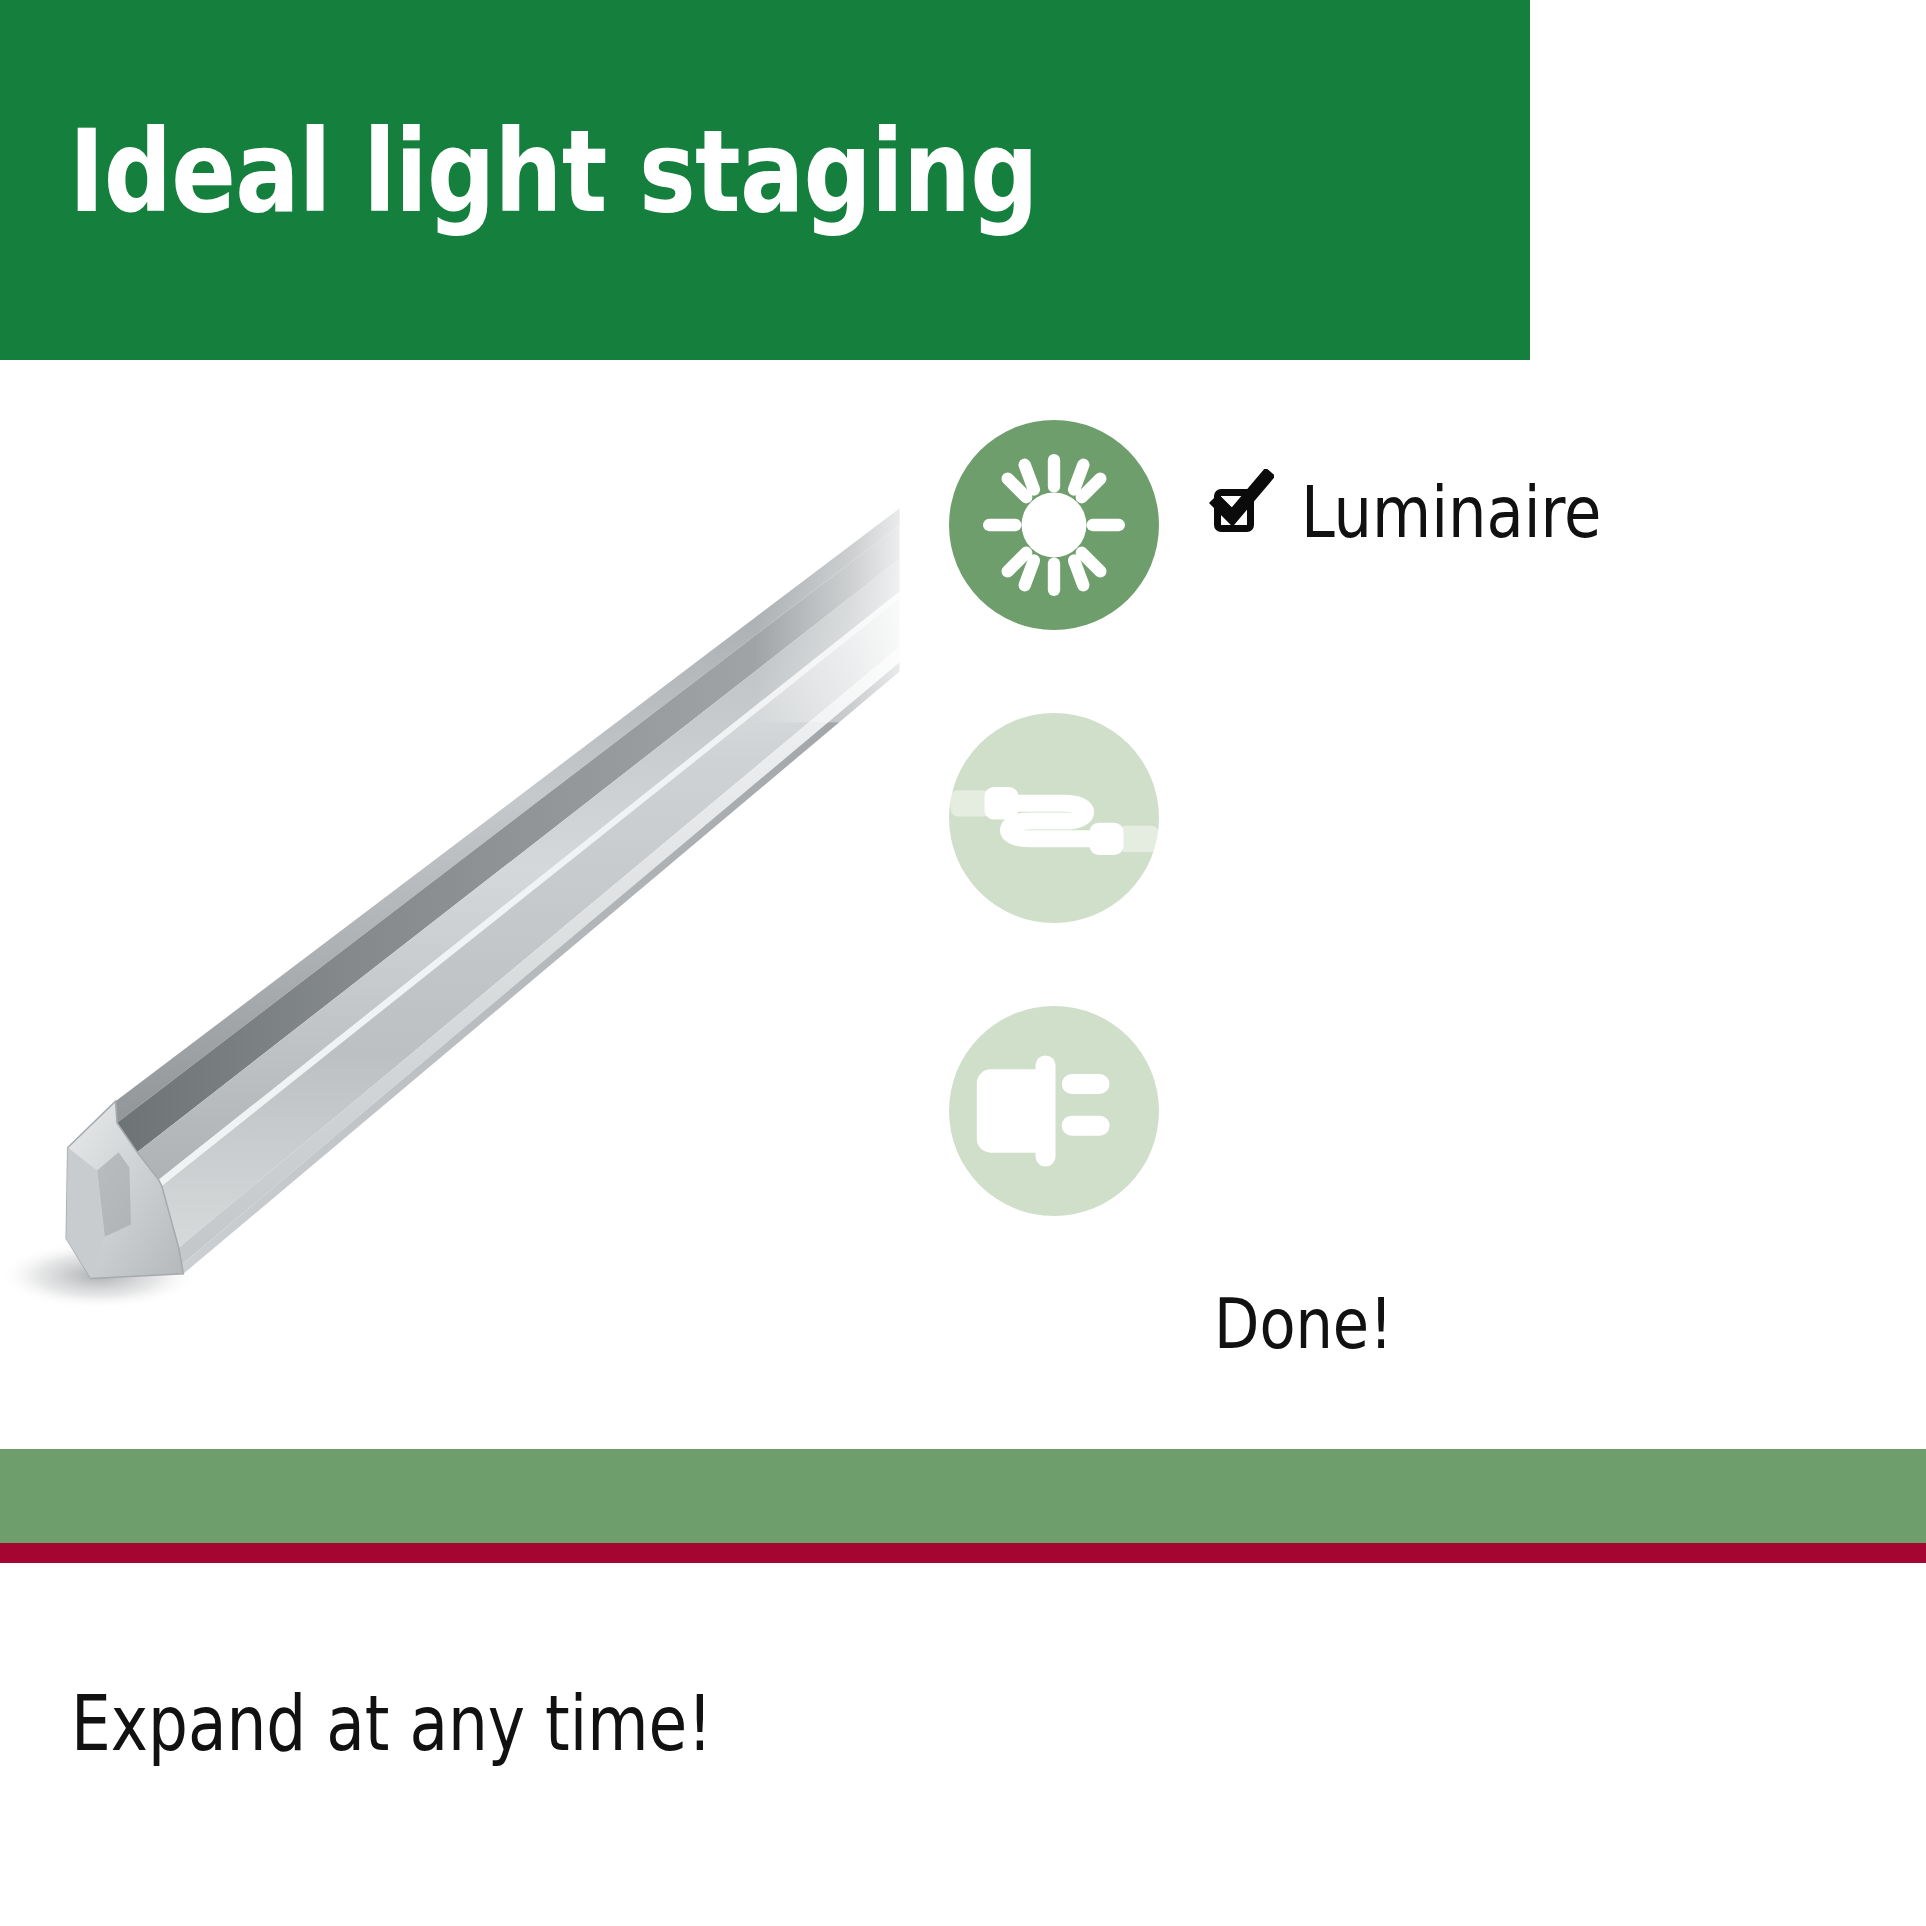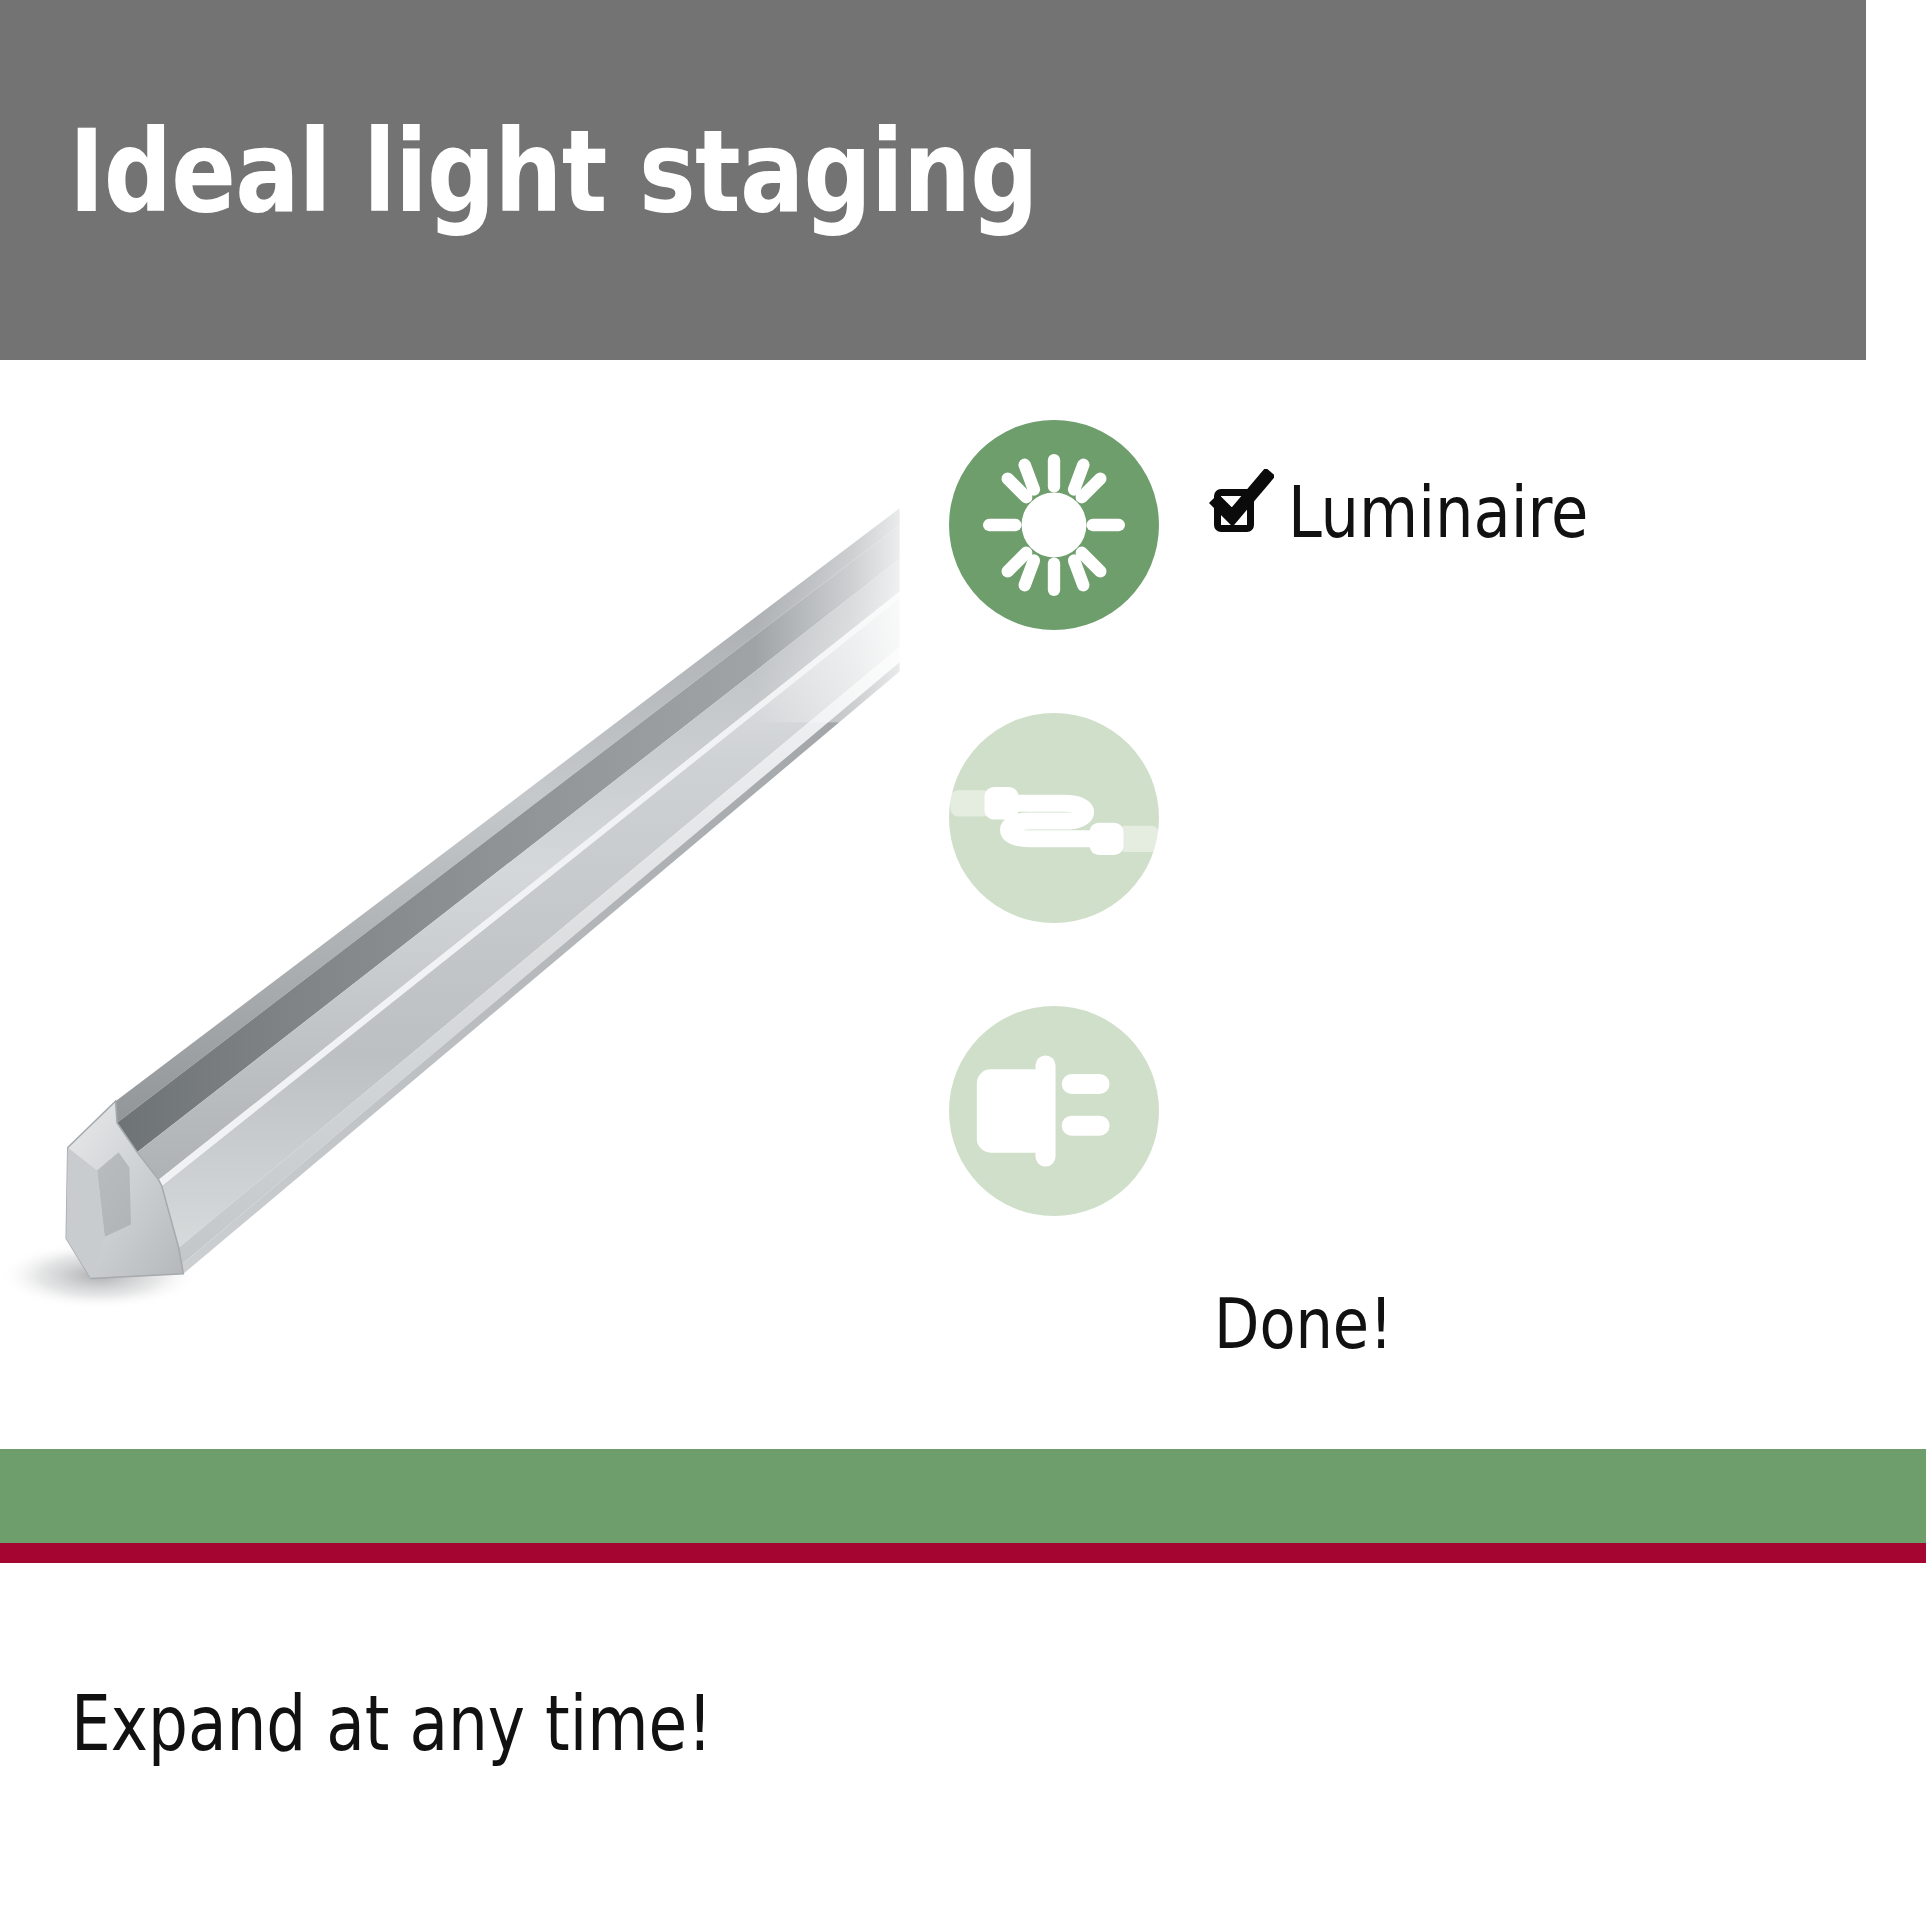--- a/index.html
+++ b/index.html
@@ -19,23 +19,23 @@
     height: 1926px;
     background: #ffffff;
     overflow: hidden;
   }
 
   
   .header-band {
     position: absolute;
     left: 0;
     top: 0;
-    width: 1866px;
+    width: 1530px;
     height: 360px;
-    background: #737373;
+    background: #15803d;
   }
   .header-title {
     position: absolute;
     left: 69px;
     top: 114px;
     color: #ffffff;
     font-family: "DejaVu Sans Condensed", "DejaVu Sans", sans-serif;
     font-weight: 700;
     font-size: 114px;
     line-height: 116px;
@@ -82,21 +82,21 @@
   .icon-circle.on   { background: #6f9e6d; }
   .icon-circle.off  { background: #cfdfc9; }
   .icon-circle svg  { display: block; }
 
   .row-label {
     position: absolute;
     left: 265px;
     top: 57px;
     display: flex;
     align-items: center;
-    gap: 26px;
+    gap: 39px;
     white-space: nowrap;
   }
   .cbox {
     position: relative;
     width: 48px;
     height: 48px;
     flex: 0 0 auto;
   }
   .cbox .box {
     position: absolute;

